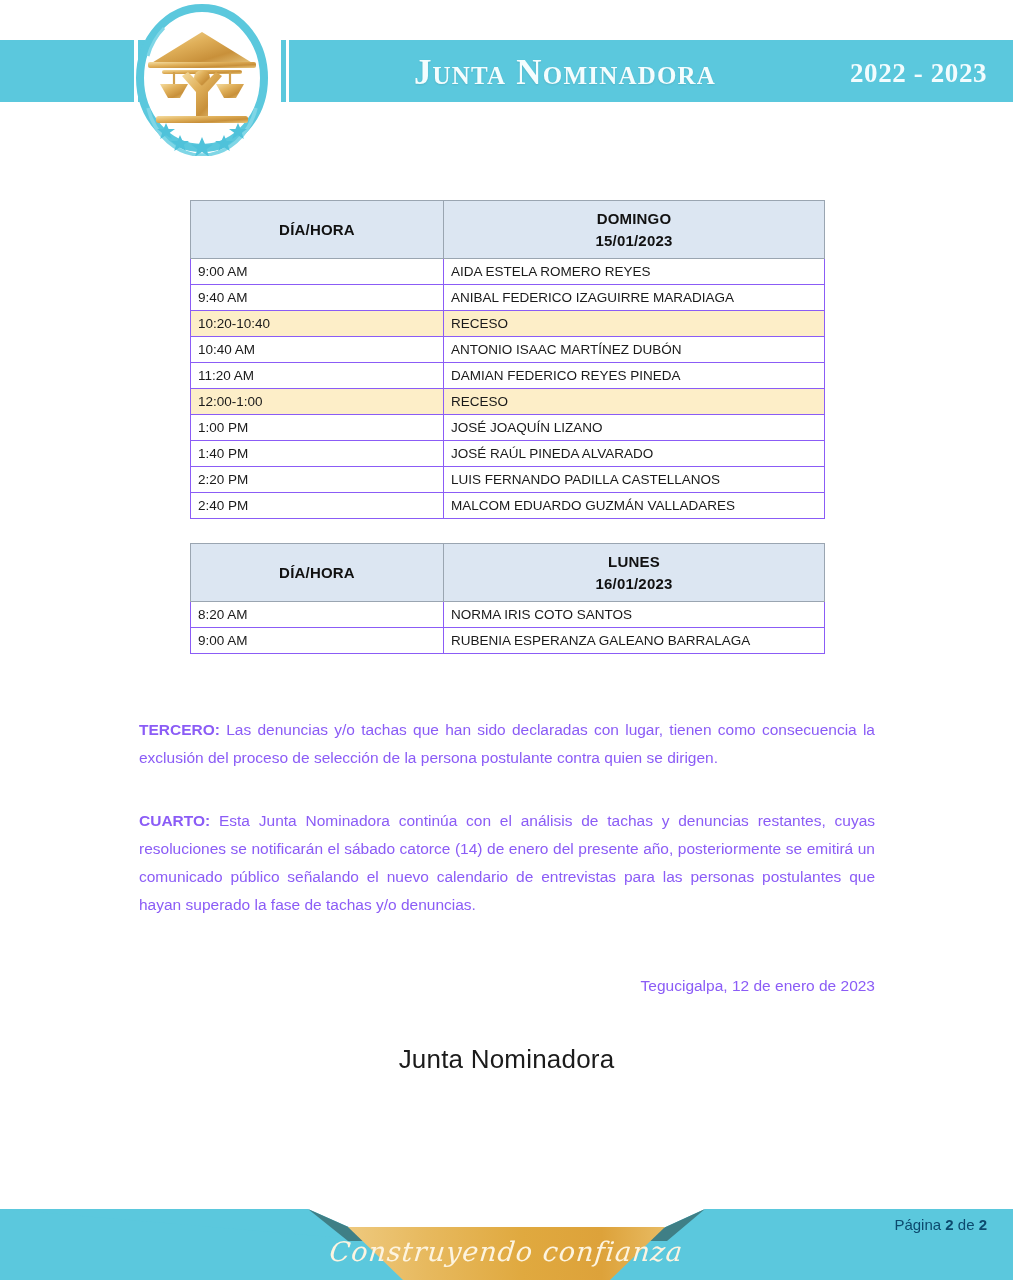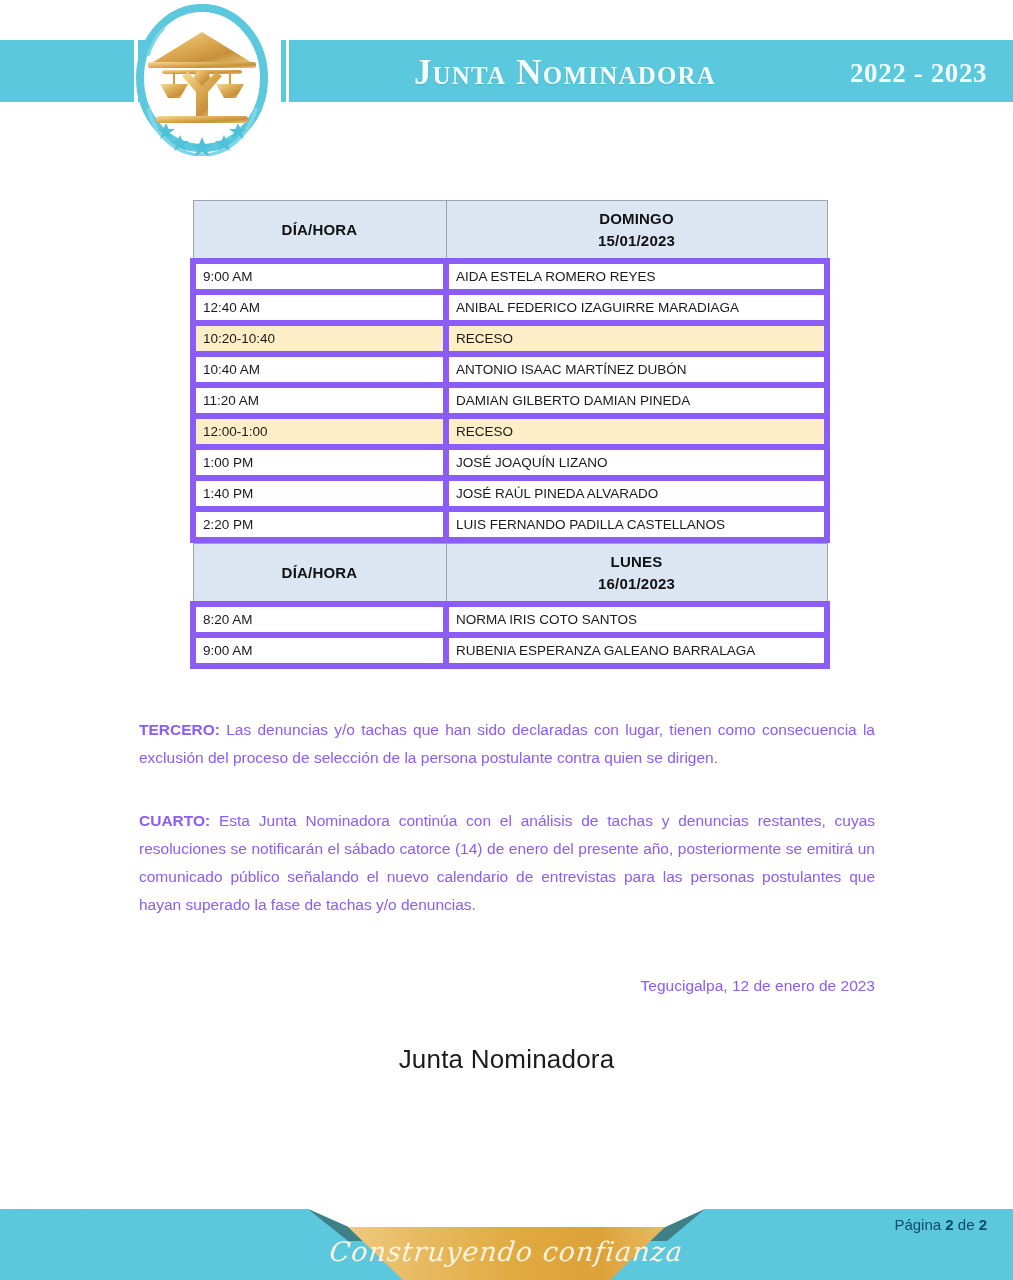--- a/index.html
+++ b/index.html
@@ -127,21 +127,21 @@
     font-weight: bold;
     color: #111;
     text-align: center;
     vertical-align: middle;
     letter-spacing: 0.2px;
   }
   .sched-table th .hdr-day { display: block; line-height: 1.45; }
   .sched-table th .hdr-date { display: block; line-height: 1.45; }
 
   .sched-table td {
-    border: 6px solid #8b5cf6;
+    border: 1px solid #8b5cf6;
     height: 23px;
     padding: 1px 0 1px 7px;
     font-size: 13.5px;
     color: #1a1a1a;
     vertical-align: middle;
     white-space: nowrap;
     overflow: hidden;
   }
   .sched-table tr.receso td {
     background: #fdeec8;
@@ -283,34 +283,34 @@
             <span class="hdr-date">15/01/2023</span>
           </th>
         </tr>
       </thead>
       <tbody>
           <tr>
             <td>9:00 AM</td>
             <td>AIDA ESTELA ROMERO REYES</td>
           </tr>
           <tr>
-            <td>12:40 AM</td>
+            <td>9:40 AM</td>
             <td>ANIBAL FEDERICO IZAGUIRRE MARADIAGA</td>
           </tr>
           <tr class="receso">
             <td>10:20-10:40</td>
             <td>RECESO</td>
           </tr>
           <tr>
             <td>10:40 AM</td>
             <td>ANTONIO ISAAC MARTÍNEZ DUBÓN</td>
           </tr>
           <tr>
             <td>11:20 AM</td>
-            <td>DAMIAN GILBERTO DAMIAN PINEDA</td>
+            <td>DAMIAN FEDERICO REYES PINEDA</td>
           </tr>
           <tr class="receso">
             <td>12:00-1:00</td>
             <td>RECESO</td>
           </tr>
           <tr>
             <td>1:00 PM</td>
             <td>JOSÉ JOAQUÍN LIZANO</td>
           </tr>
           <tr>

